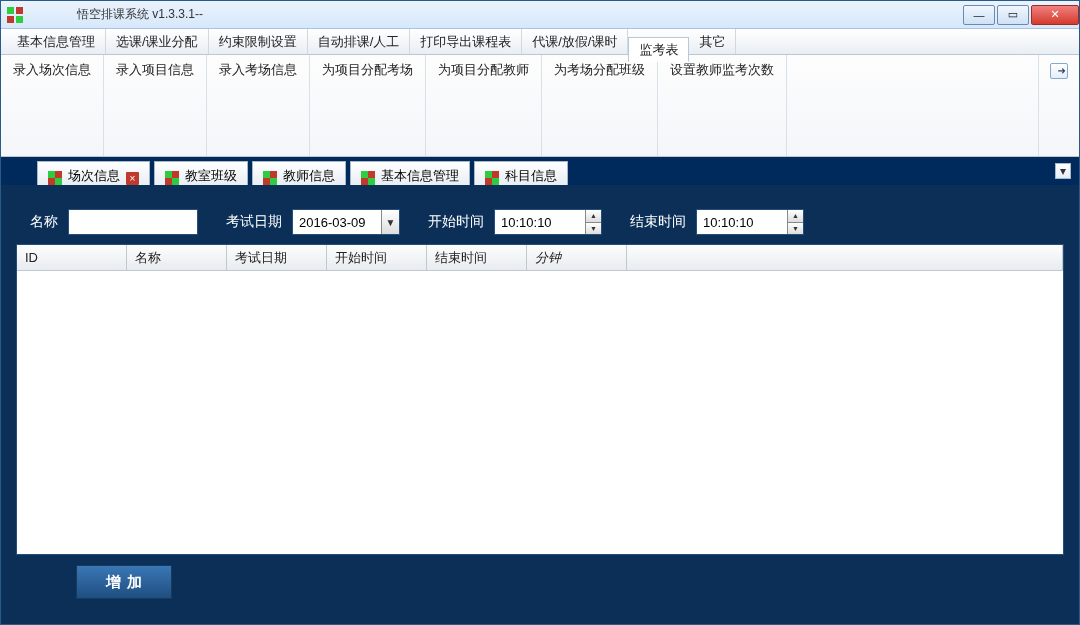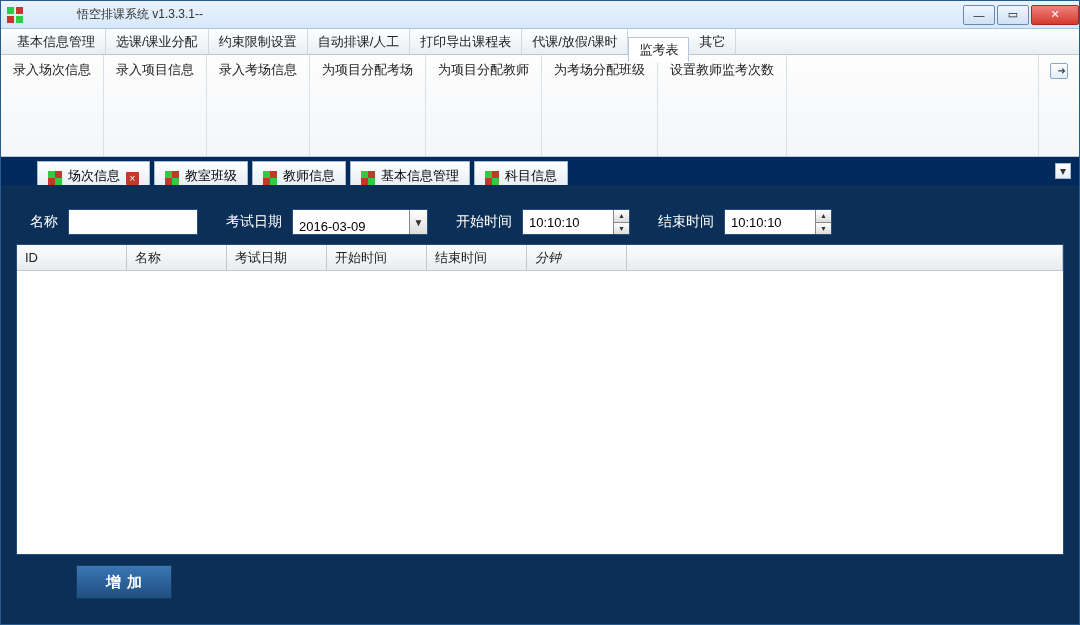--- a/index.html
+++ b/index.html
@@ -37,21 +37,21 @@
 .square-icon .tl { top:0; left:0; background:#2ecc40; }
 .square-icon .tr { top:0; right:0; background:#c0392b; }
 .square-icon .bl { bottom:0; left:0; background:#c0392b; }
 .square-icon .br { bottom:0; right:0; background:#2ecc40; }
 
 .content { flex: 1; display: flex; flex-direction: column; background: #0b2f57; padding: 15px; }
 .filterbar { height: 44px; display: flex; align-items: center; padding: 0 14px; color: #fff; font-size: 14px; gap: 8px; }
 .filterbar label { margin-right: 2px; }
 .text-input { height: 26px; background: #fff; border: 1px solid #254e7a; padding: 0 4px; font-size: 13px; }
 .name-input { width: 130px; }
-.date-input { width: 136px; display:flex; align-items:flex-end; padding-right:0; }
+.date-input { width: 108px; display:flex; align-items:center; padding-right:0; }
 .date-input .dd { width:18px; height:100%; border-left:1px solid #888; display:flex; align-items:center; justify-content:center; cursor:pointer; background:linear-gradient(#fff,#ddd); color:#333; font-size:10px; }
 .spin-input { width: 108px; display:flex; align-items:center; padding-right:0; }
 .spin-input .spins { width:16px; height:100%; display:flex; flex-direction:column; border-left:1px solid #888; }
 .spin-input .spins div { flex:1; display:flex; align-items:center; justify-content:center; font-size:7px; background:linear-gradient(#fff,#ddd); cursor:pointer; color:#333; }
 .spin-input .spins div:first-child { border-bottom:1px solid #888; }
 .filterbar .gap { width: 12px; }
 
 .grid { flex: 1; background: #fff; display: flex; flex-direction: column; border: 1px solid #254e7a; }
 .grid-head { height: 26px; background: linear-gradient(#fdfdfd,#e8ecf0); display: flex; border-bottom: 1px solid #c0c8d0; }
 .grid-head .col { border-right: 1px solid #c0c8d0; padding: 0 8px; display:flex; align-items:center; font-size:13px; color:#222; }

